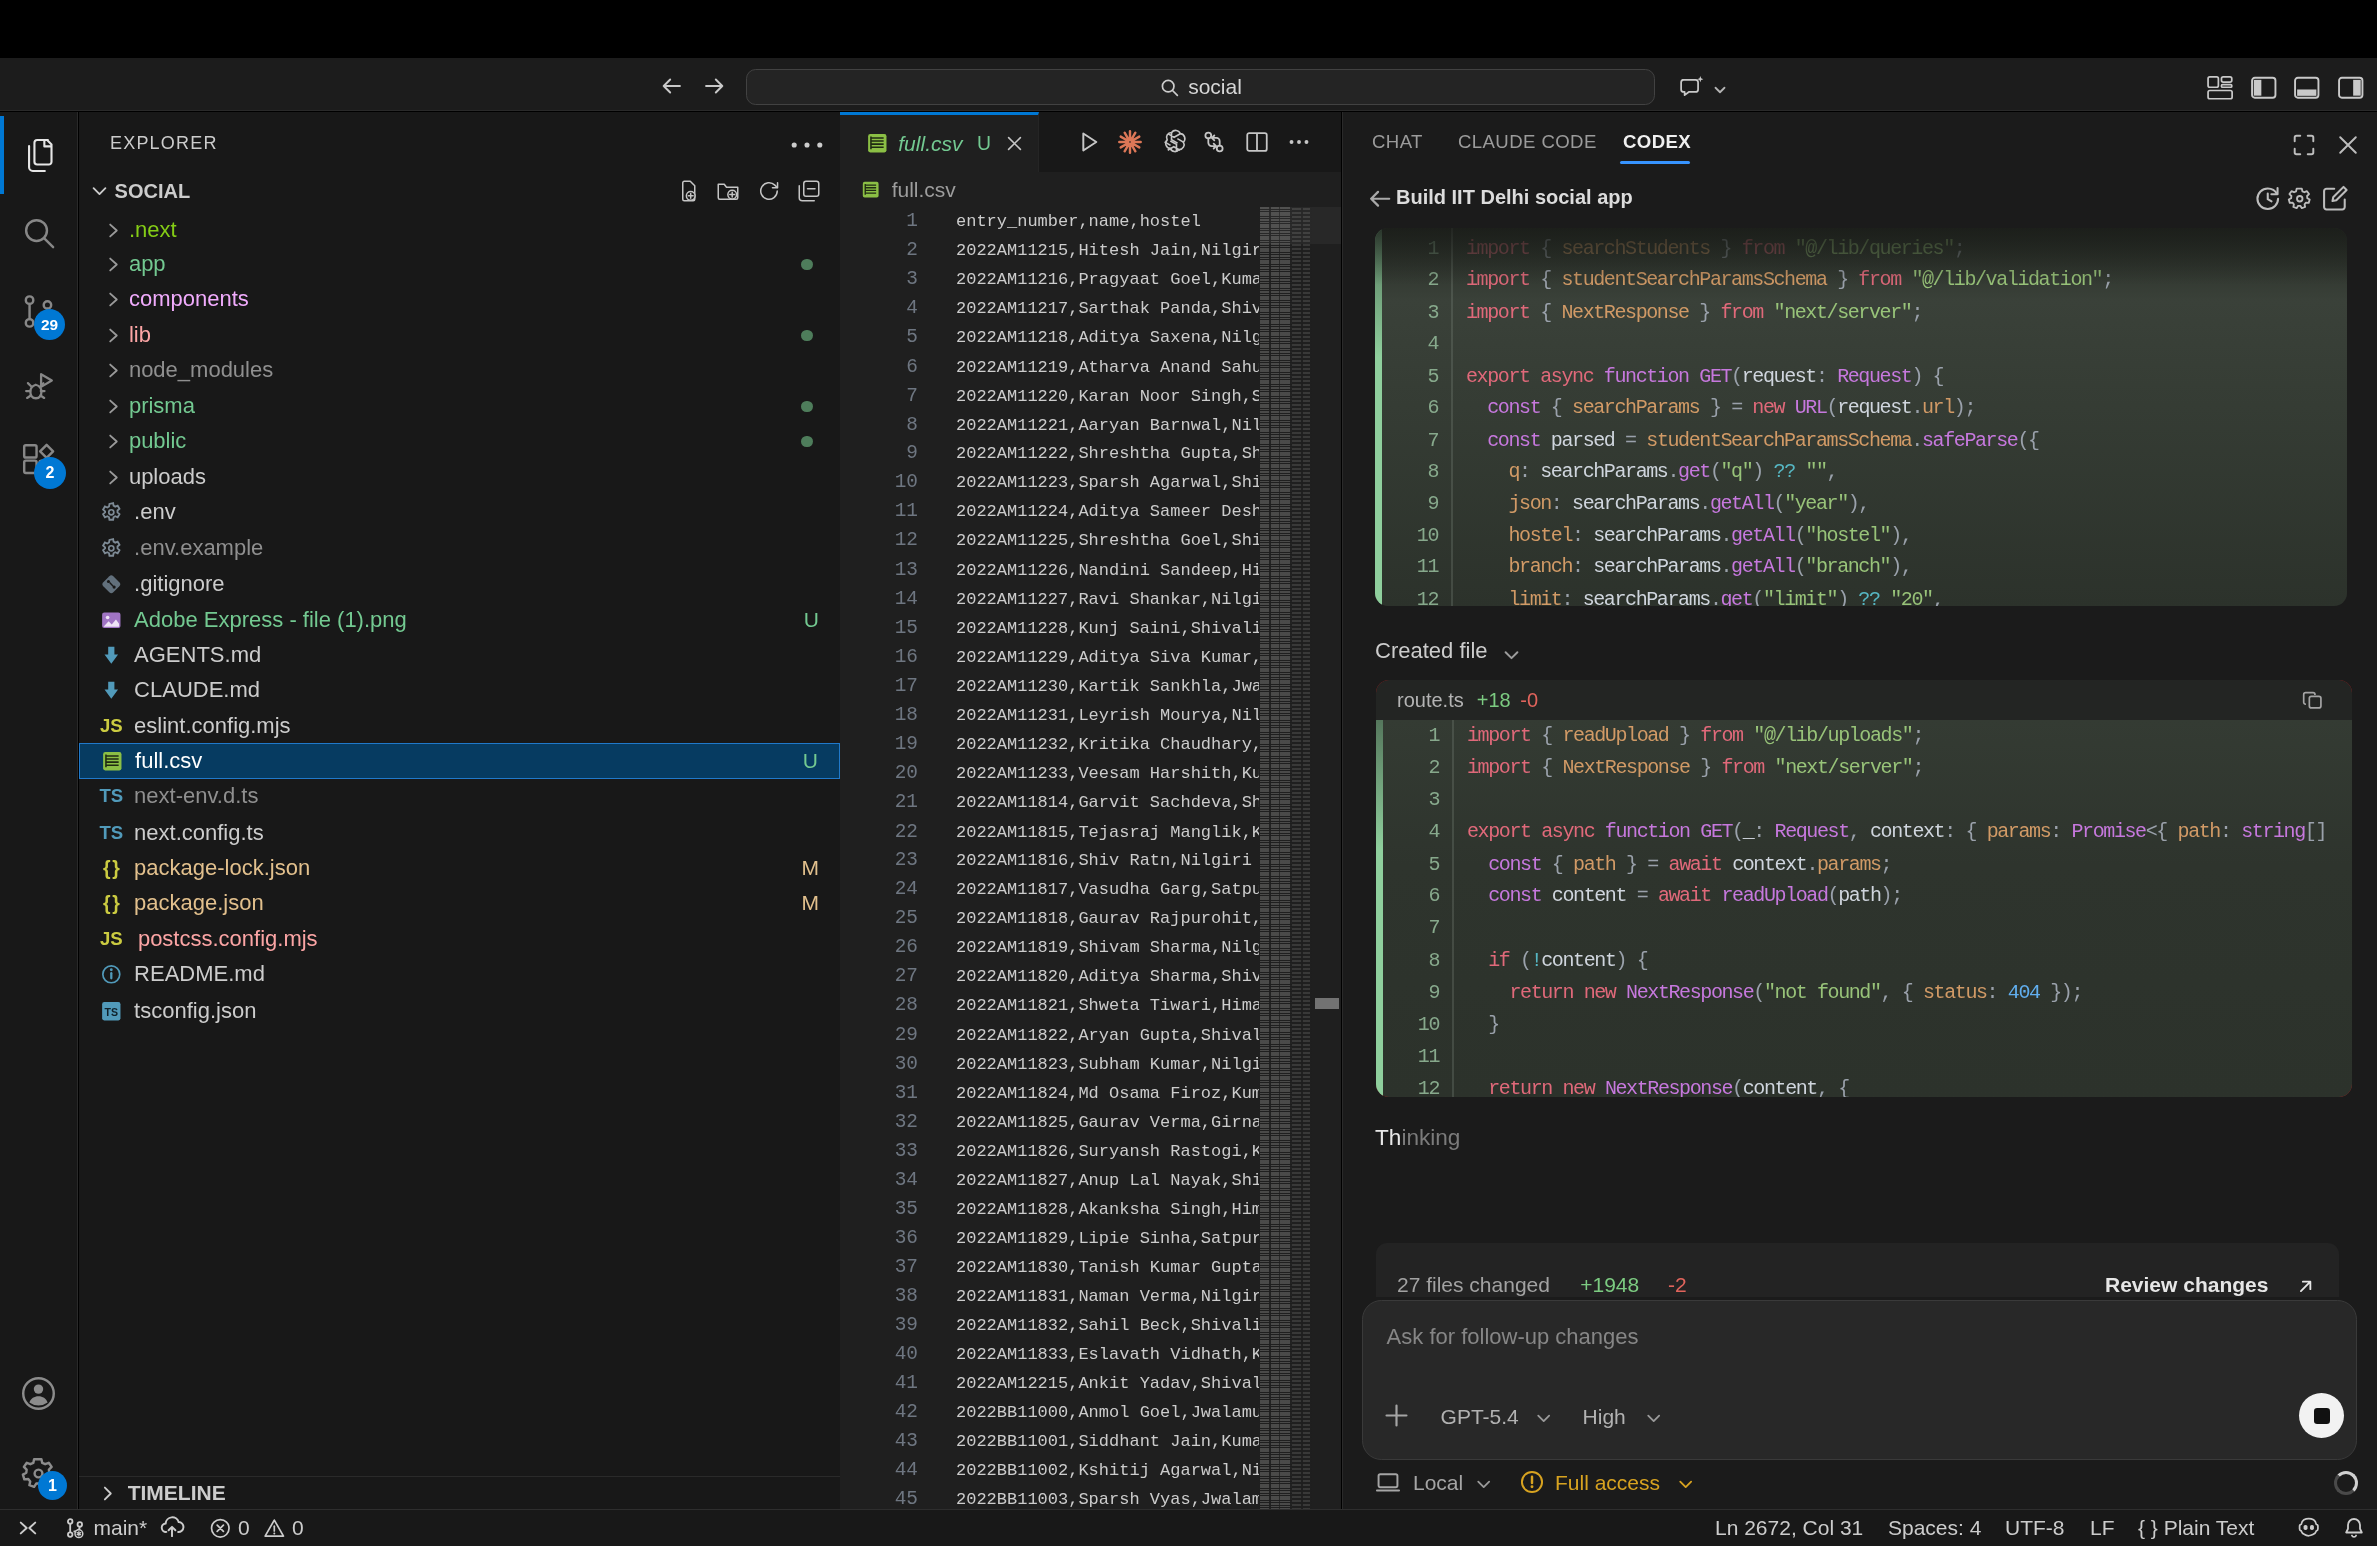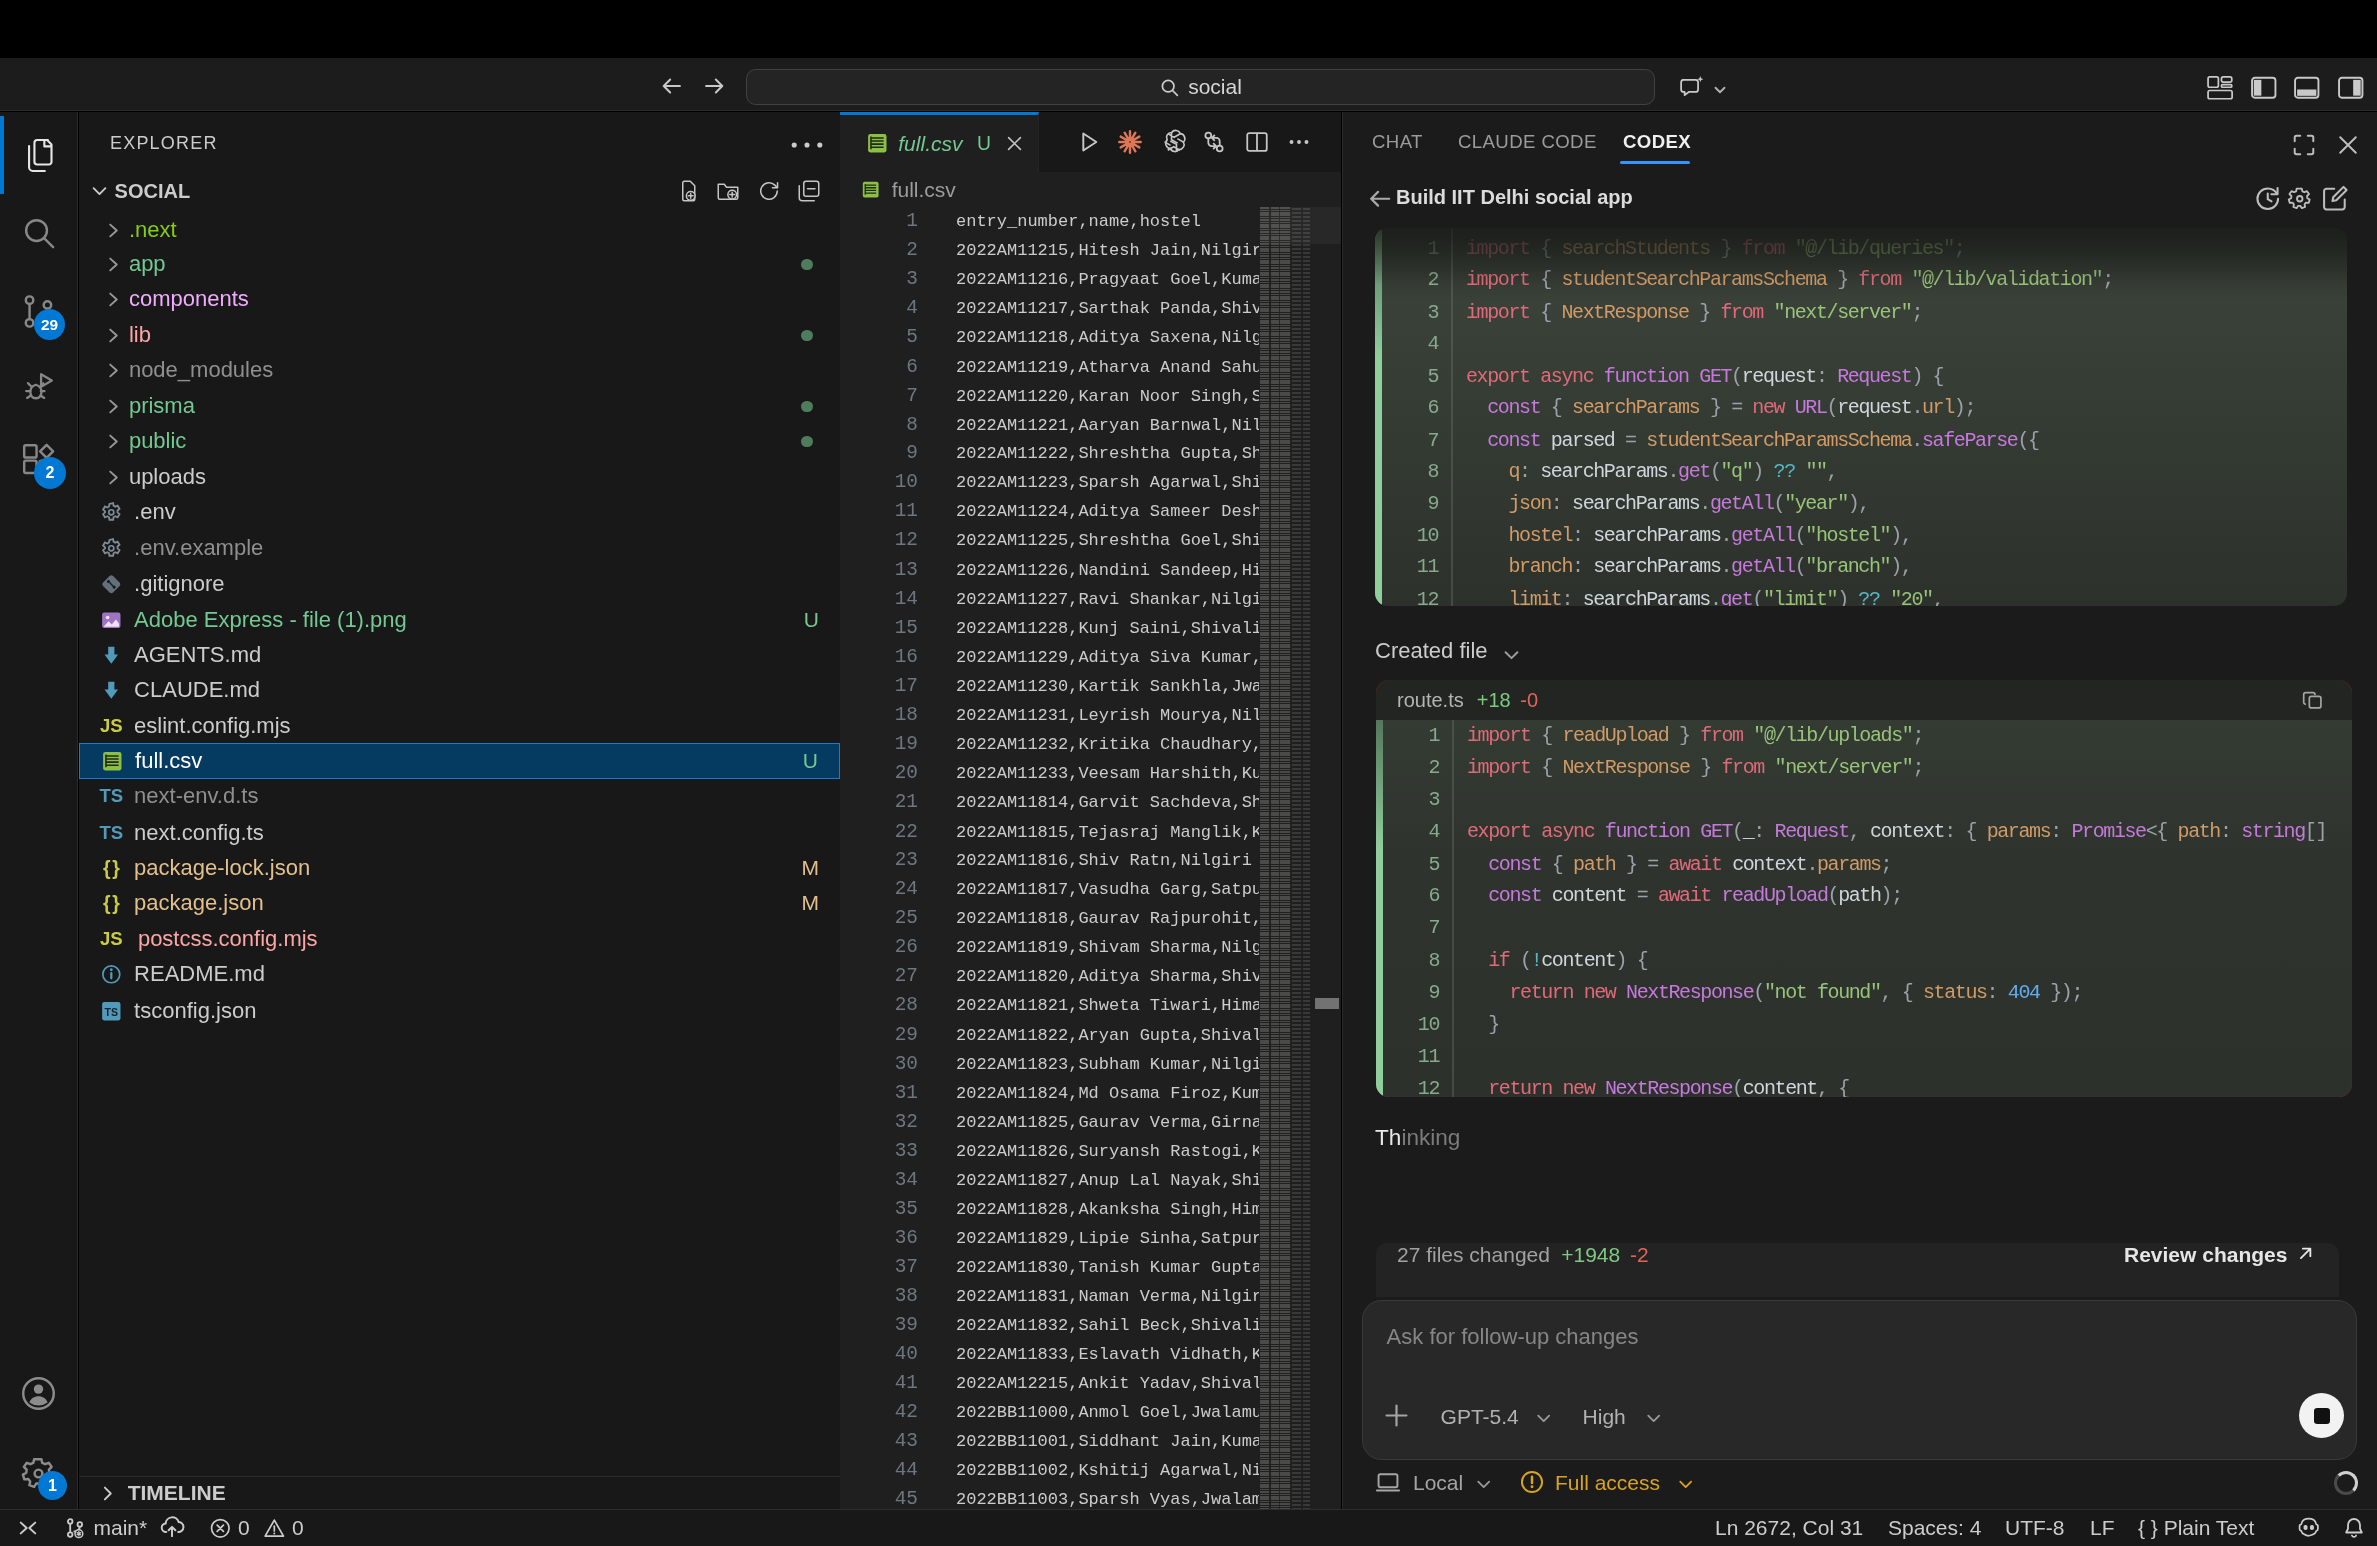--- a/index.html
+++ b/index.html
@@ -45,21 +45,21 @@
   
   #cb1 { left:32px; top:116px; width:972px; height:378px;
      background:linear-gradient(180deg,#262b24 0px,#3a4139 73px,#353c34 178px,#2c322b 100%); }
   #cb2 { left:33px; top:568px; width:976px; height:417px; background:#b91c1c; }
   #cb2head { position:absolute; left:0; top:0; width:100%; height:40px; background:#232523; font-size:20px; display:flex; align-items:center; padding-left:21px; }
   #cb2code { position:absolute; left:0; top:40px; width:100%; height:378px; background:linear-gradient(180deg,#343b33 0px,#2e342d 146px,#2c322b 100%); }
   .cbar { position:absolute; left:0; top:0; width:7.3px; height:100%; background:linear-gradient(180deg,#55775c 0,#8fcf9d 129px); }
   .csep { position:absolute; left:76px; top:0; width:1.6px; height:100%; background:rgba(130,140,130,0.28); }
   .cfade { position:absolute; left:0; top:0; width:100%; height:57px; background:linear-gradient(180deg, rgba(24,26,23,0.72), rgba(24,26,23,0)); }
   #filesbar { left:33px; top:1131px; width:963px; height:54px; background:#232323; border-radius:11.3px 11.3px 0 0;
-     display:flex; align-items:flex-start; padding:0 22.6px 0 21px; font-size:21px; }
+     display:flex; align-items:flex-end; padding:0 22.6px 0 21px; font-size:21px;gap:19px; }
   #inputbox { left:18.6px; top:1188px; width:995px; height:160px; background:#282828; border:1.6px solid #3a3a3a; border-radius:19.4px; }
   #spinner { left:991px; top:1359px; width:24px; height:24px; border-radius:50%; border:3.2px solid #4a4a4a; border-top-color:#d0d0d0; border-right-color:#d0d0d0; }
 
   
   #panel { position:absolute; left:1342px; top:112px; width:1035px; height:1397px; background:#1b1b1b; border-left:1.6px solid #2a2a2a; }
   .ptab { position:absolute; top:0; height:60px; display:flex; align-items:center; color:#9b9b9b; font-size:18.6px; letter-spacing:0.4px; }
   .codeblock { position:absolute; border-radius:13px; overflow:hidden; }
   .cln { position:absolute; width:63px; text-align:right; font-family:"Liberation Mono",monospace; font-size:20px; line-height:31px; letter-spacing:-1.4px; color:#87a98c; }
   .clc { position:absolute; left:91px; font-family:"Liberation Mono",monospace; font-size:20px; line-height:31px; letter-spacing:-1.4px; color:#b8beb8; white-space:pre; }
   .k  { color:#e0697a; } .kw { color:#c678dd; } .id { color:#d19a66; } .st { color:#98c379; }

